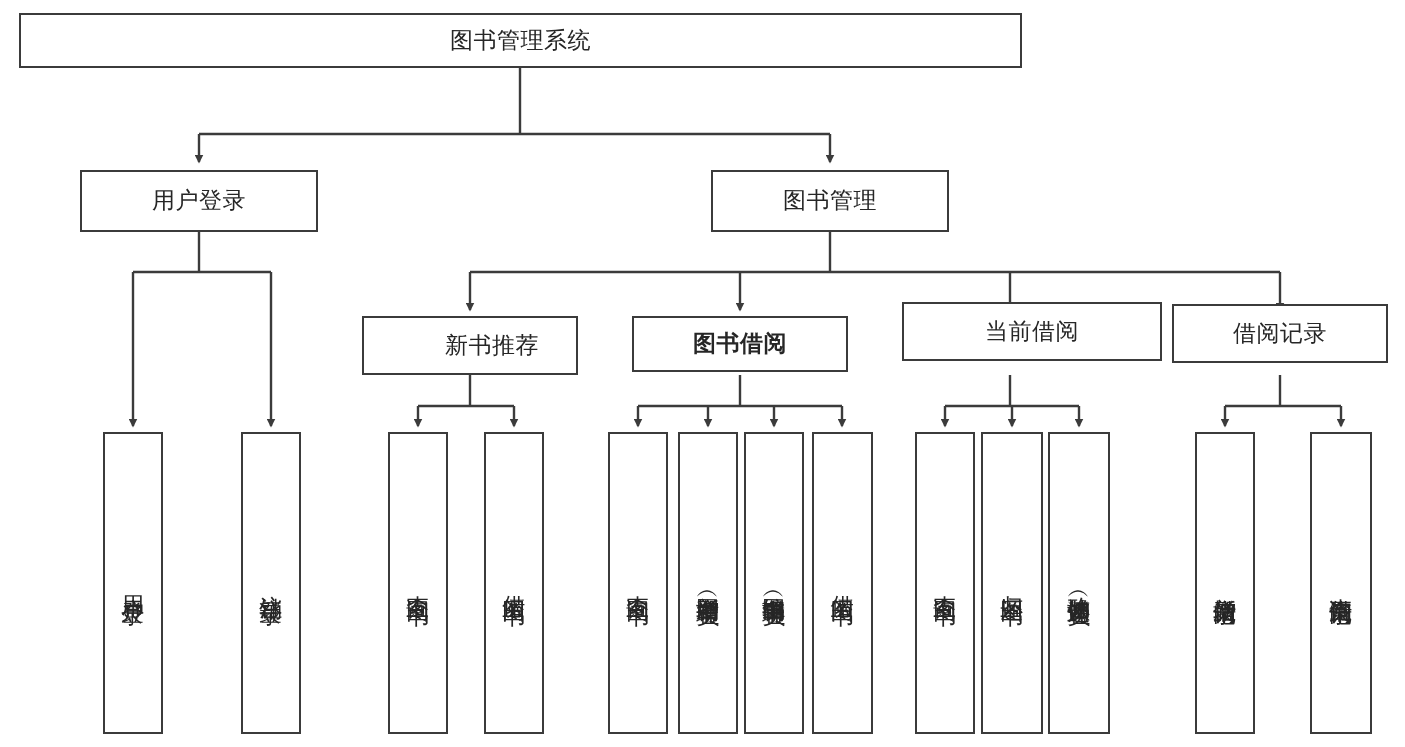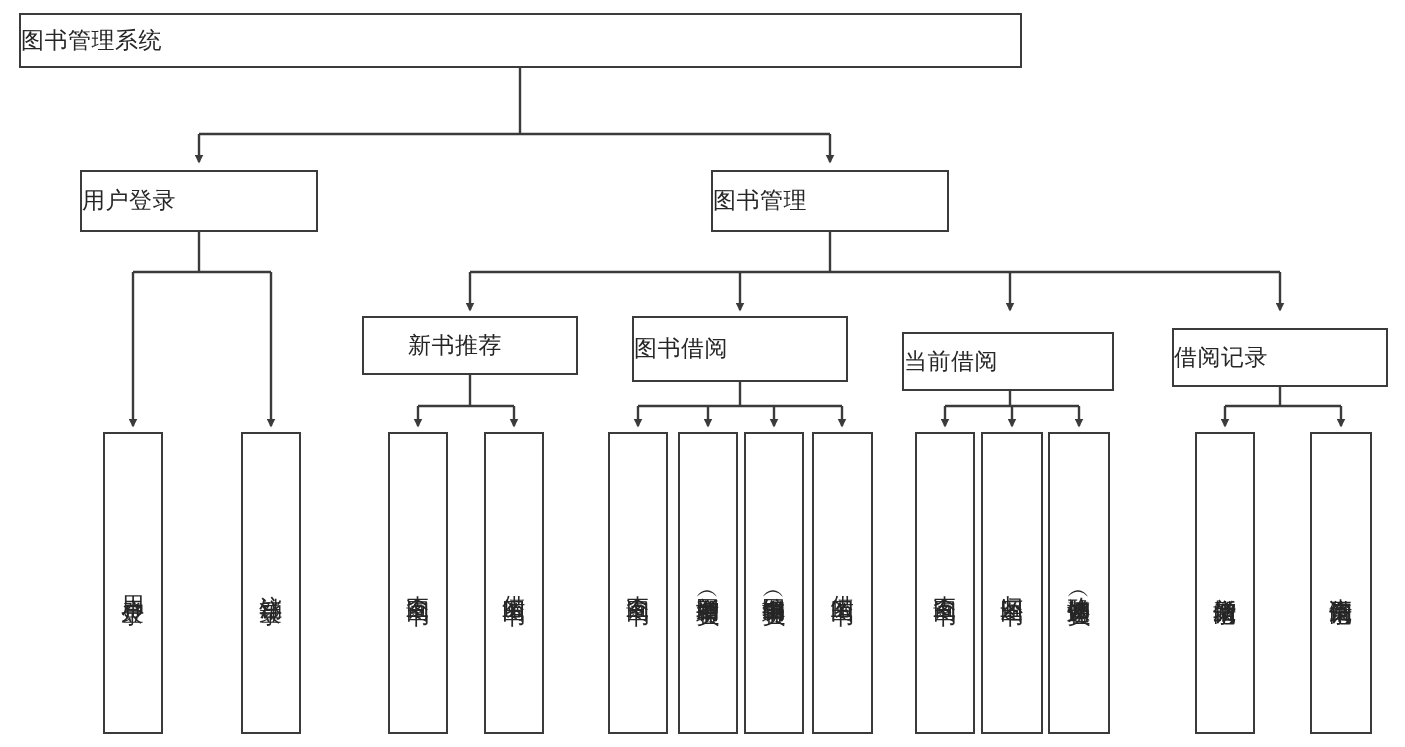--- a/index.html
+++ b/index.html
@@ -26,21 +26,21 @@
     height: 747px;
     pointer-events: none;
   }
   .node {
     position: absolute;
     box-sizing: border-box;
     background: #ffffff;
     border: 2px solid #3b3b3b;
     display: flex;
     align-items: center;
-    justify-content: flex-start;
+    justify-content: center;
     color: #262626;
   }
   .node .node-label {
     display: block;
     text-align: center;
     line-height: 1.18;
     letter-spacing: 0.5px;
   }
   
   .node.horiz .node-label {
@@ -140,29 +140,29 @@
   </div>
 
   <div class="node horiz" style="left:711px; top:170px; width:238px; height:62px;">
     <span class="node-label">图书管理</span>
   </div>
 
   <div class="node horiz" style="left:362px; top:316px; width:216px; height:59px;padding-left:44px;">
     <span class="node-label">新书推荐</span>
   </div>
 
-  <div class="node horiz" style="left:632px; top:316px; width:216px; height:66px;">
+  <div class="node horiz" style="left:632px; top:316px; width:216px; height:56px;font-weight:bold;">
     <span class="node-label">图书借阅</span>
   </div>
 
-  <div class="node horiz" style="left:902px; top:332px; width:212px; height:59px;">
+  <div class="node horiz" style="left:902px; top:302px; width:260px; height:59px;">
     <span class="node-label">当前借阅</span>
   </div>
 
-  <div class="node horiz" style="left:1172px; top:328px; width:216px; height:59px;">
+  <div class="node horiz" style="left:1172px; top:304px; width:216px; height:59px;">
     <span class="node-label">借阅记录</span>
   </div>
 
   <div class="node vert" style="left:103px; top:432px; width:60px; height:302px;">
     <span class="node-label">用户登录</span>
   </div>
 
   <div class="node vert" style="left:241px; top:432px; width:60px; height:302px;">
     <span class="node-label">注销登录</span>
   </div>

